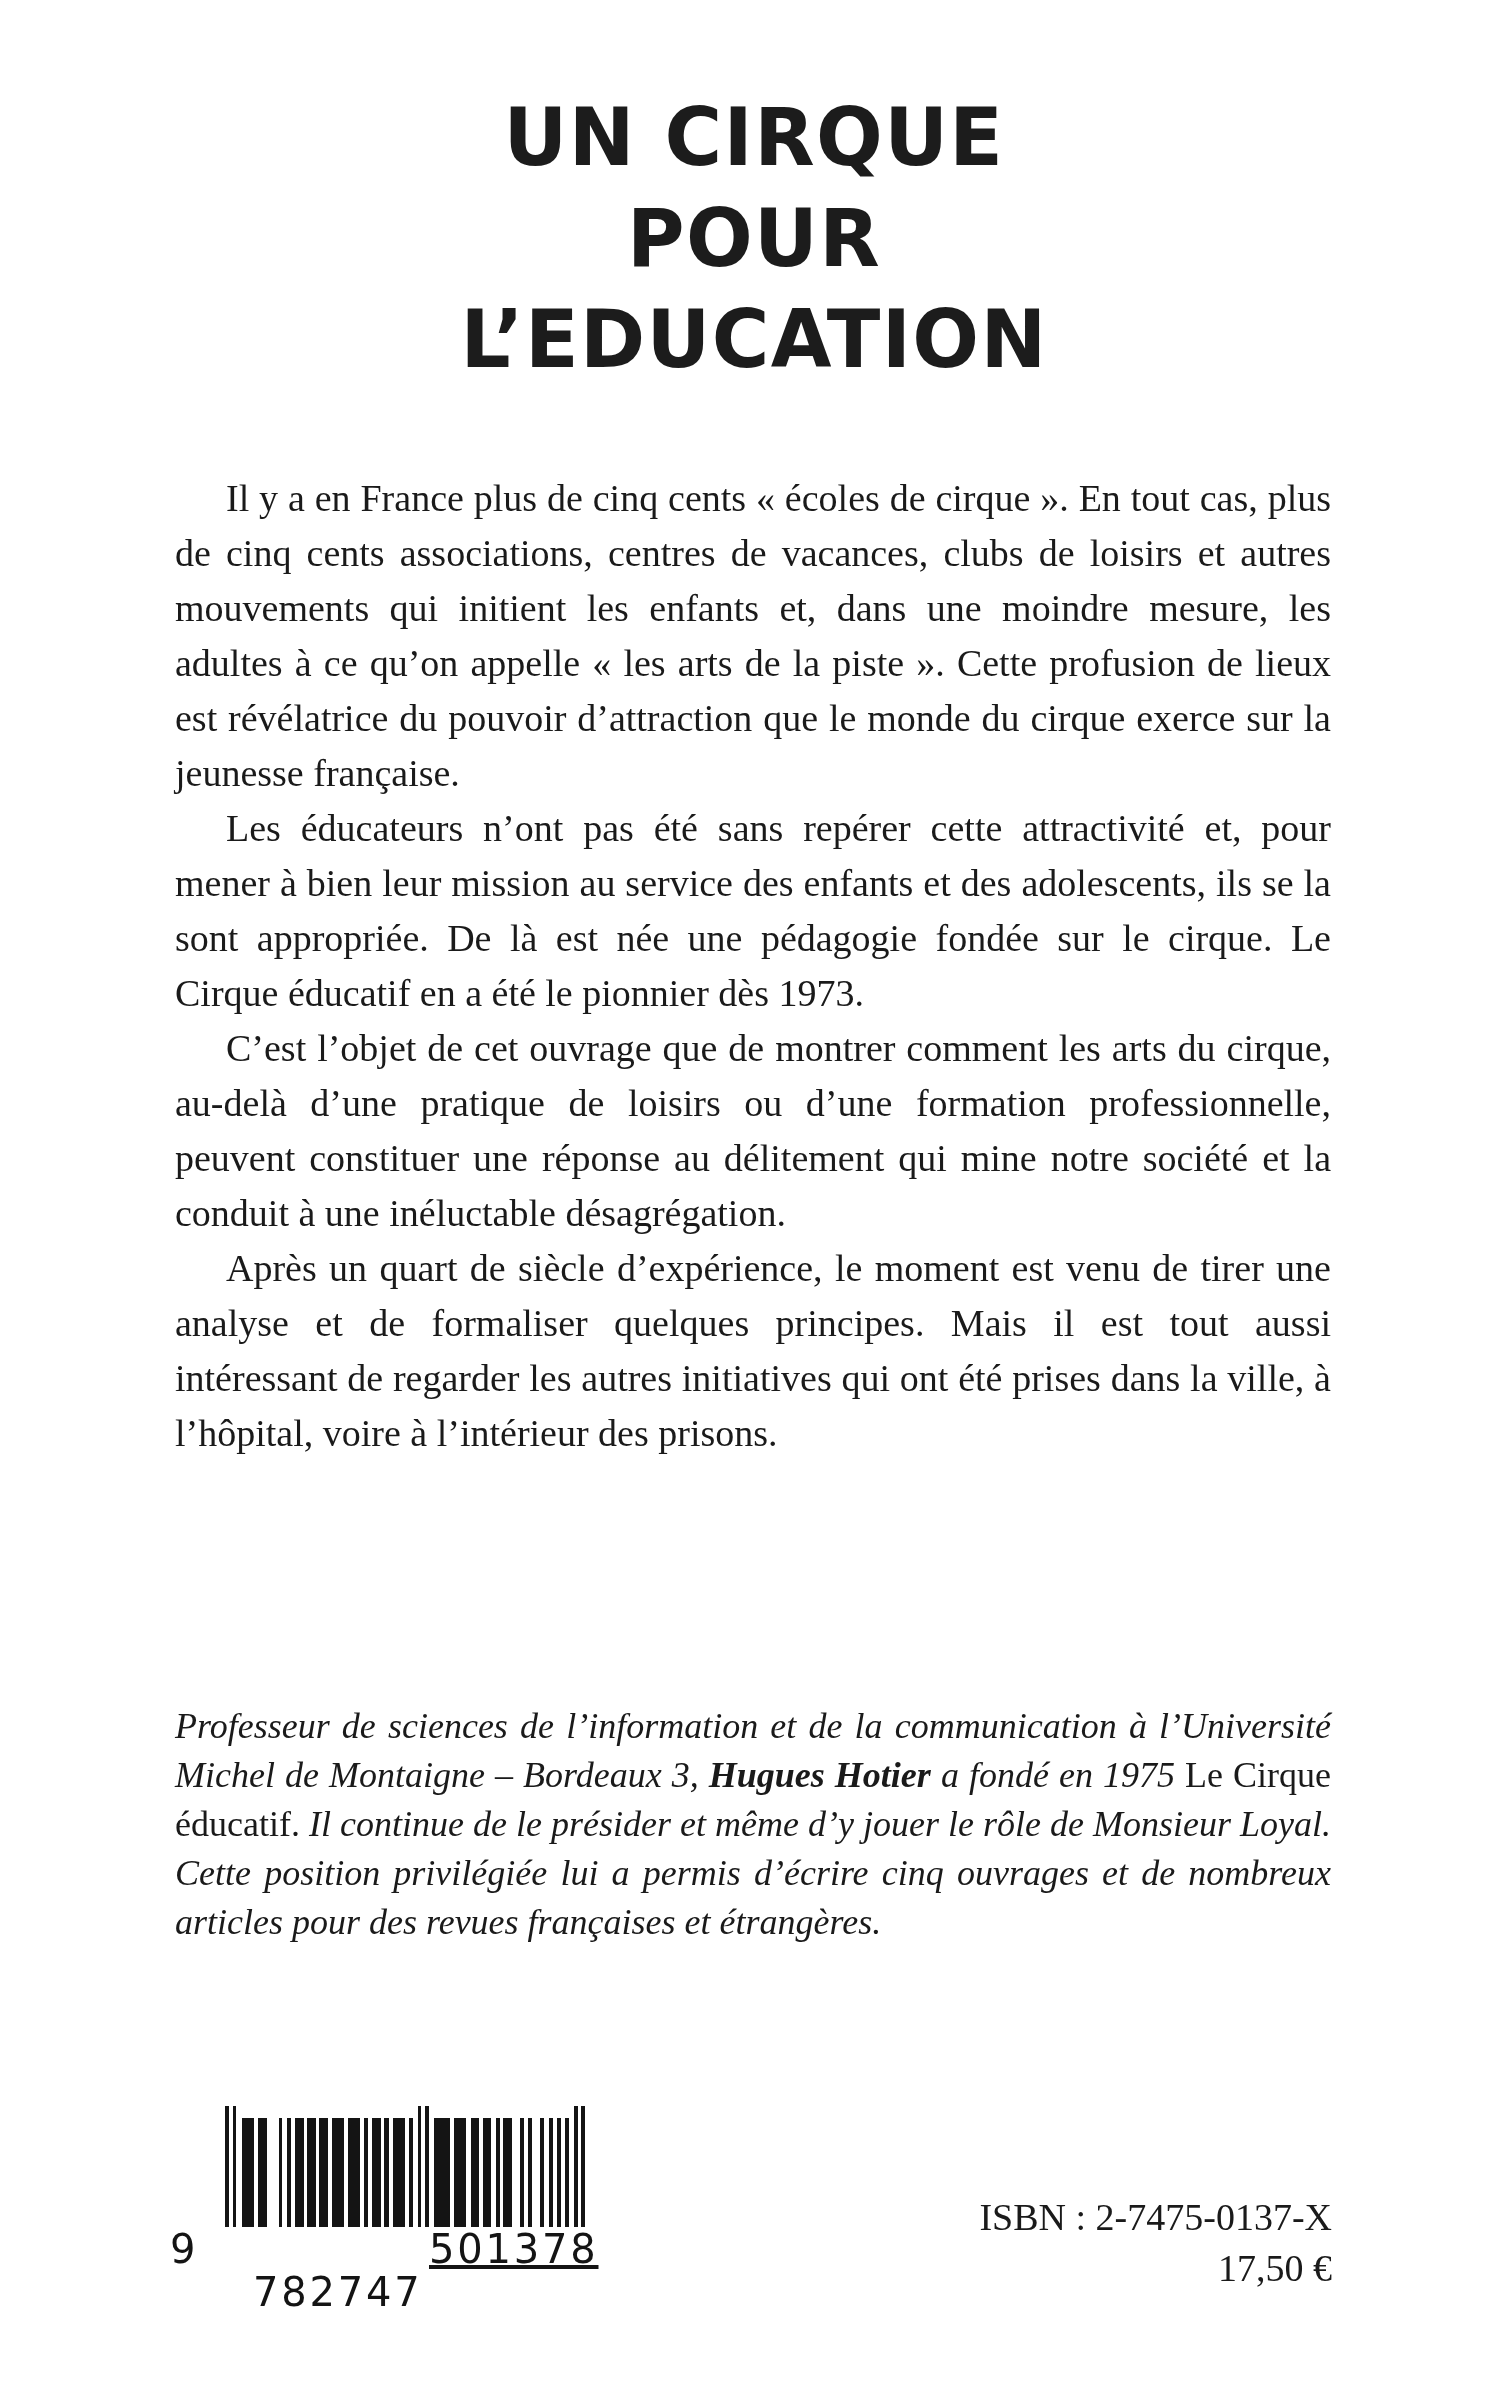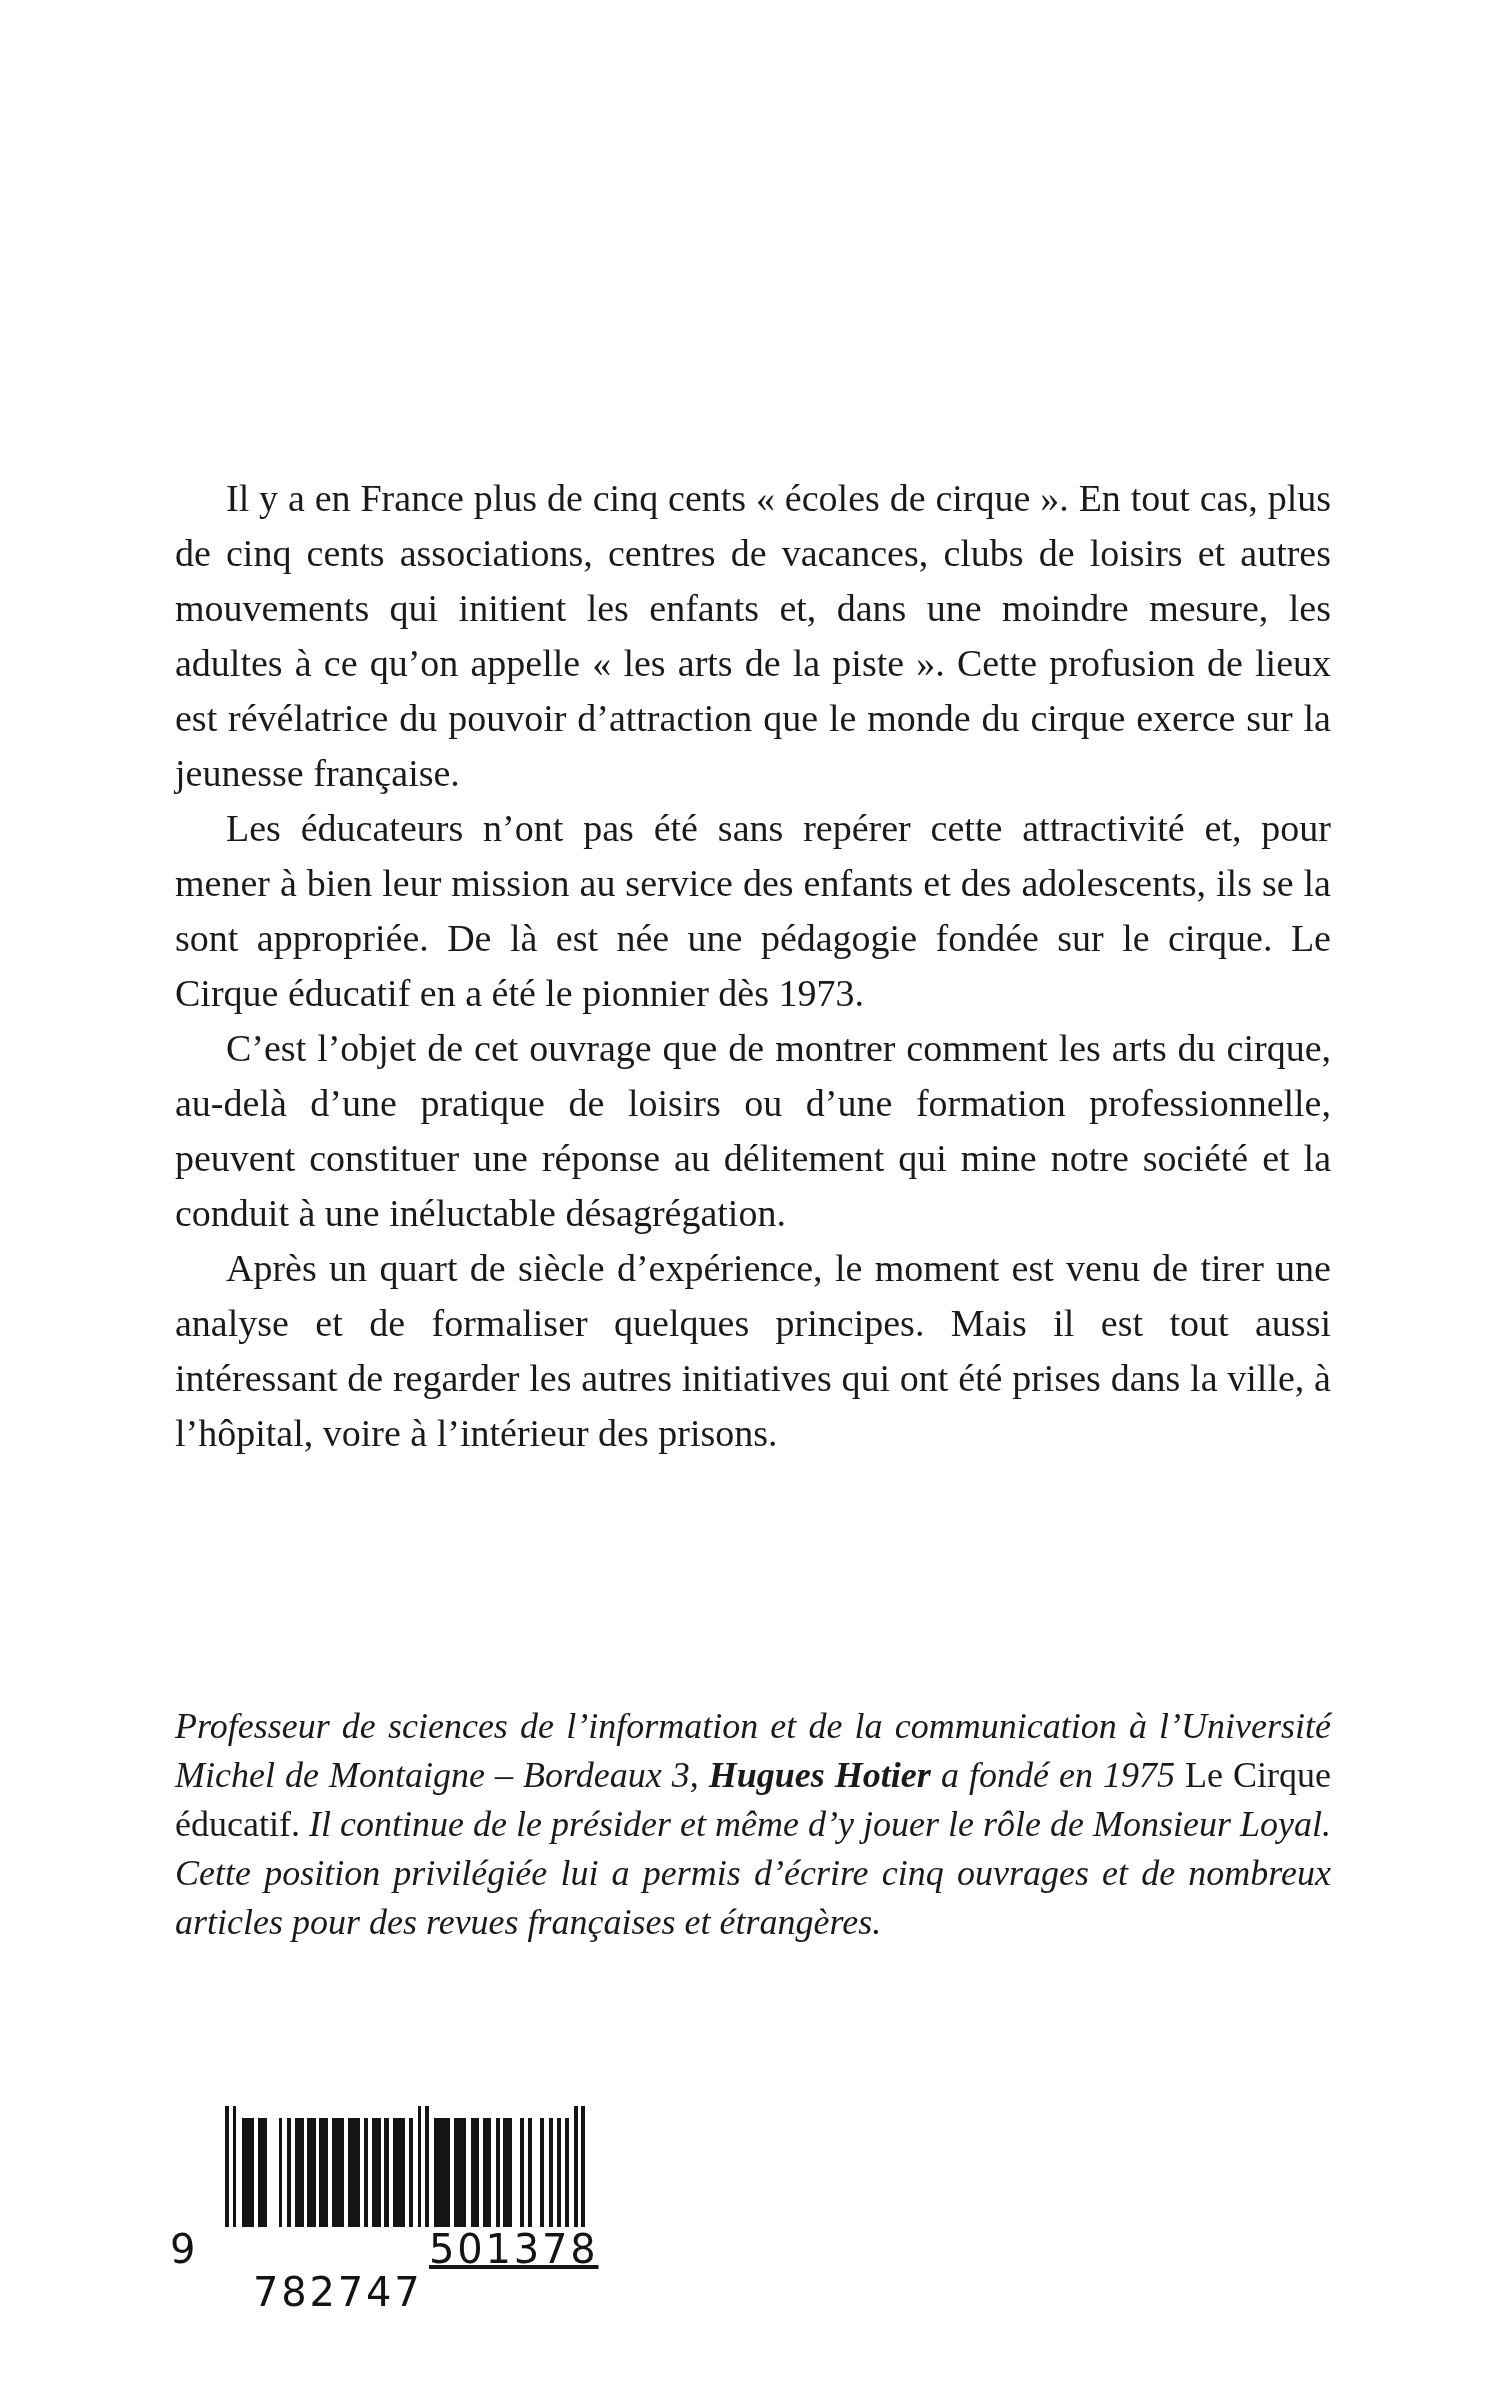--- a/index.html
+++ b/index.html
@@ -122,20 +122,25 @@
     line-height: 51px;
     color: #1a1a1a;
     white-space: nowrap;
   }
 </style>
 </head>
 <body>
 
 <div class="page">
 
+  <div class="title-block">
+    <div class="title-line">UN CIRQUE</div>
+    <div class="title-line">POUR</div>
+    <div class="title-line">L’EDUCATION</div>
+  </div>
 
   <div class="body-block">
     <p>Il y a en France plus de cinq cents « écoles de cirque ». En tout cas, plus de cinq cents associations, centres de vacances, clubs de loisirs et autres mouvements qui initient les enfants et, dans une moindre mesure, les adultes à ce qu’on appelle « les arts de la piste ». Cette profusion de lieux est révélatrice du pouvoir d’attraction que le monde du cirque exerce sur la jeunesse française.</p>
     <p>Les éducateurs n’ont pas été sans repérer cette attractivité et, pour mener à bien leur mission au service des enfants et des adolescents, ils se la sont appropriée. De là est née une pédagogie fondée sur le cirque. Le Cirque éducatif en a été le pionnier dès 1973.</p>
     <p>C’est l’objet de cet ouvrage que de montrer comment les arts du cirque, au-delà d’une pratique de loisirs ou d’une formation professionnelle, peuvent constituer une réponse au délitement qui mine notre société et la conduit à une inéluctable désagrégation.</p>
     <p>Après un quart de siècle d’expérience, le moment est venu de tirer une analyse et de formaliser quelques principes. Mais il est tout aussi intéressant de regarder les autres initiatives qui ont été prises dans la ville, à l’hôpital, voire à l’intérieur des prisons.</p>
   </div>
 
   <div class="bio-block">
     <p><span>Professeur de sciences de l’information et de la communication à l’Université Michel de Montaigne – Bordeaux 3, </span><span class="nm">Hugues Hotier</span><span> a fondé en 1975 </span><span class="rm">Le Cirque éducatif.</span><span> Il continue de le présider et même d’y jouer le rôle de Monsieur Loyal. Cette position privilégiée lui a permis d’écrire cinq ouvrages et de nombreux articles pour des revues françaises et étrangères.</span></p>
@@ -207,15 +212,19 @@
         <i class="g" style="width:4.7px"></i>
         <i class="tall" style="width:4.7px"></i>
     </div>
     <div class="barcode-digits">
       <span class="bd-lead">9</span>
       <span class="bd-left">782747</span>
       <span class="bd-right">501378</span>
     </div>
   </div>
 
+  <div class="isbn-block">
+    <div class="isbn-line">ISBN : 2-7475-0137-X</div>
+    <div class="isbn-line">17,50 €</div>
+  </div>
 
 </div>
 
 
 </body></html>

